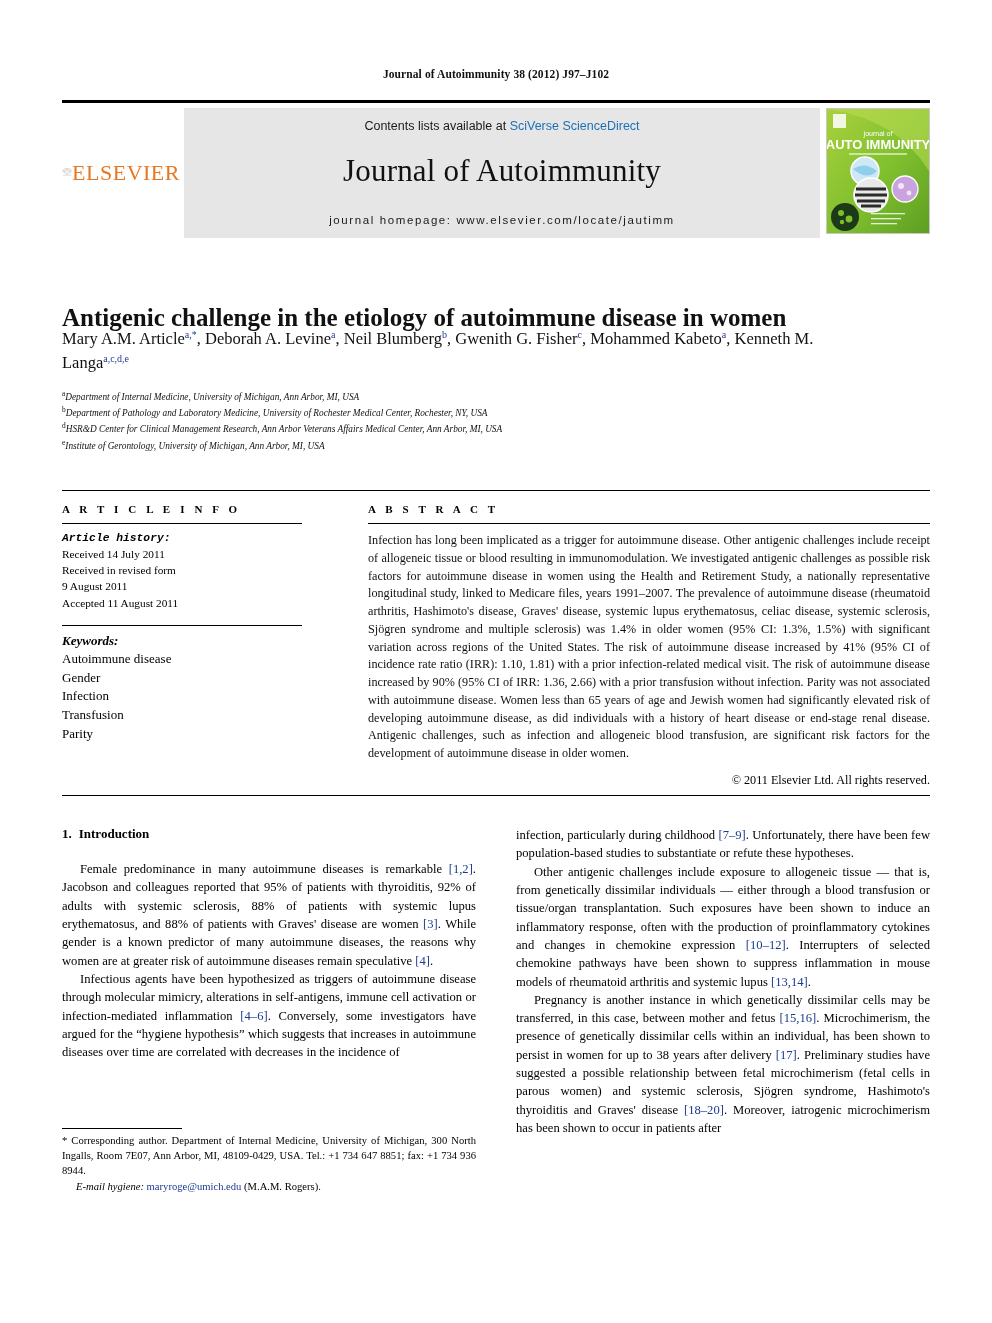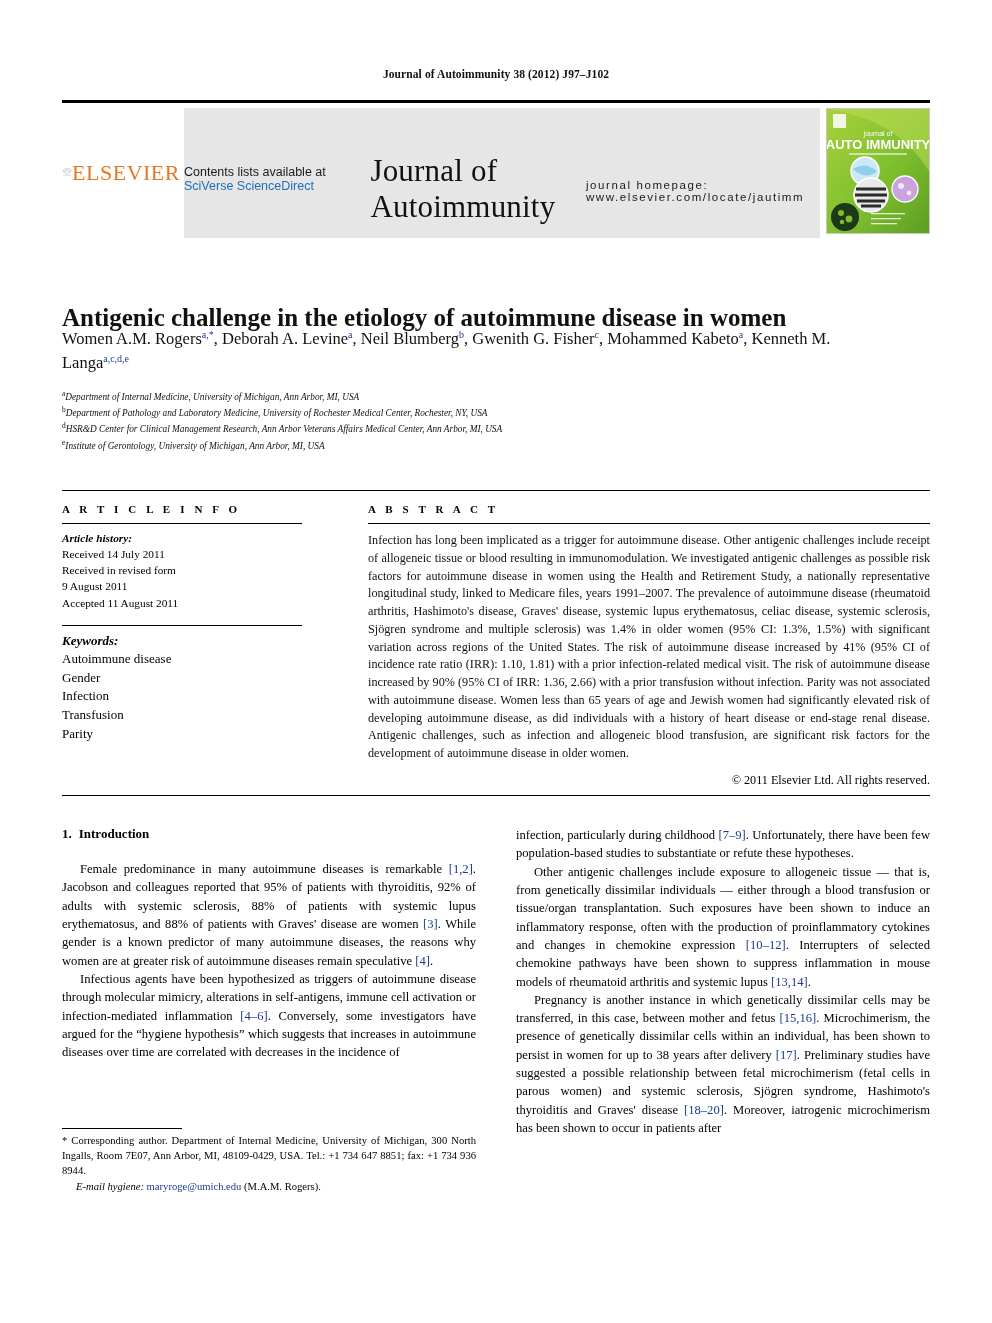--- a/index.html
+++ b/index.html
@@ -71,21 +71,21 @@
     color: #E87722;
     line-height: 1;
     margin-top: 1px;
   }
   .centerband {
     flex: 1 1 auto;
     background: #e6e6e6;
     margin-left: 4px;
     margin-right: 6px;
     display: flex;
-    flex-direction: row;
+    flex-direction: column;
     align-items: center;
     justify-content: flex-start;
     padding-top: 11px;
     box-sizing: border-box;
   }
   .contents-line {
     font-family: "Liberation Sans", sans-serif;
     font-size: 12.5px;
     color: #1a1a1a;
   }
@@ -182,21 +182,21 @@
   .col-abs  { flex: 1 1 auto; margin-left: 66px;}
 
   .rule-thin { border-top: 1px solid #000; margin-top: 8px; }
   .rule-abs  { border-top: 1px solid #000; margin-top: 8px; }
 
   .hist {
     font-size: 11.3px;
     line-height: 1.43;
     margin-top: 6px;
   }
-  .hist .it { font-style: italic; font-weight: bold; }
+  .hist .it { font-style: italic; font-weight: bold; font-family: Liberation Mono, monospace; }
   .kw {
     font-size: 13px;
     line-height: 1.43;
     margin-top: 6px;
   }
   .kw .it { font-style: italic; font-weight: bold; }
   .kwsep { border-top: 1px solid #000; margin-top: 14px; }
 
   .abstract-body {
     font-size: 12.2px;
@@ -360,21 +360,21 @@
           <rect x="44" y="109" width="30" height="1.3" fill="#ffffff" opacity="0.8"></rect>
           <rect x="44" y="114" width="26" height="1.3" fill="#ffffff" opacity="0.8"></rect>
         </svg>
       </div>
 
     </div>
   </div>
 
   <h1 class="article-title">Antigenic challenge in the etiology of autoimmune disease in women</h1>
 
-  <div class="authors"><span>Women A.M. Rogers</span><sup>a,*</sup>, <span>Deborah A. Levine</span><sup>a</sup>, <span>Neil Blumberg</span><sup>b</sup>, <span>Gwenith G. Fisher</span><sup>c</sup>, <span>Mohammed Kabeto</span><sup>a</sup>, <span>Kenneth M. Langa</span><sup>a,c,d,e</sup></div>
+  <div class="authors"><span>Mary A.M. Article</span><sup>a,*</sup>, <span>Deborah A. Levine</span><sup>a</sup>, <span>Neil Blumberg</span><sup>b</sup>, <span>Gwenith G. Fisher</span><sup>c</sup>, <span>Mohammed Kabeto</span><sup>a</sup>, <span>Kenneth M. Langa</span><sup>a,c,d,e</sup></div>
 
   <div class="affiliations">
       <div class="aff"><sup>a</sup><span>Department of Internal Medicine, University of Michigan, Ann Arbor, MI, USA</span></div>
       <div class="aff"><sup>b</sup><span>Department of Pathology and Laboratory Medicine, University of Rochester Medical Center, Rochester, NY, USA</span></div>
       <div class="aff"><sup>d</sup><span>HSR&amp;D Center for Clinical Management Research, Ann Arbor Veterans Affairs Medical Center, Ann Arbor, MI, USA</span></div>
       <div class="aff"><sup>e</sup><span>Institute of Gerontology, University of Michigan, Ann Arbor, MI, USA</span></div>
     </div>
 
   <div class="infoabs">
     <div class="heads">

